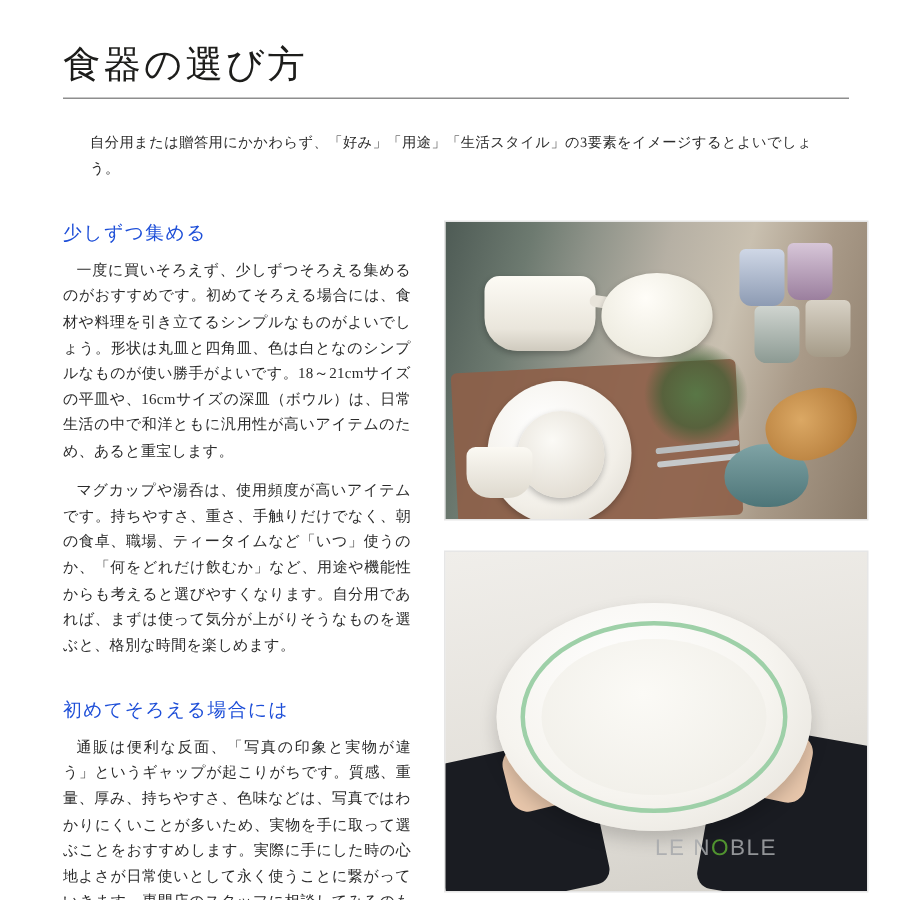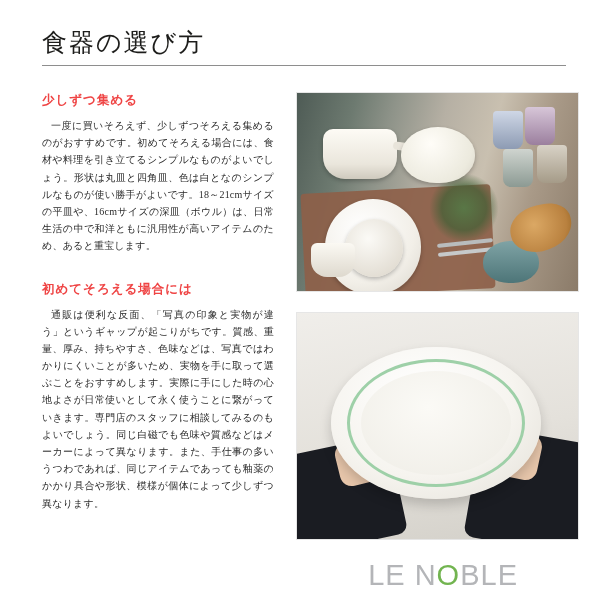--- a/index.html
+++ b/index.html
@@ -60,23 +60,23 @@
   }
   .col-right {
     flex: 1 1 auto;
     padding-left: 22px;
   }
   .section {
     margin-bottom: 26px;
   }
   .section-heading {
     font-size: 12.5px;
-    font-weight: bold;
+    font-weight: normal;
     letter-spacing: 1px;
-    color: #ef4444;
+    color: #1d4ed8;
     margin: 0 0 8px 0;
   }
   .body-text {
     font-size: 10px;
     line-height: 1.72;
     letter-spacing: 0.2px;
     color: #2b2b2b;
     margin: 0 0 9px 0;
     text-align: justify;
   }
@@ -235,47 +235,49 @@
     position: absolute;
     background: #e7c6ab;
     border-radius: 12px;
   }
   .ph-hand.h-left { left: 40px; top: 126px; width: 52px; height: 44px; transform: rotate(-14deg); }
   .ph-hand.h-right { right: 38px; top: 118px; width: 56px; height: 46px; transform: rotate(12deg); }
   
   .watermark {
     position: absolute;
     right: 14px;
-    bottom: 8px;
+    bottom: 26px;
     font-family: "Liberation Sans", sans-serif;
-    font-size: 29px;
+    font-size: 15px;
     letter-spacing: 1px;
     color: #a7a9ac;
     opacity: .85;
   }
   .watermark .accent { color: #5aa832; }
 </style>
 </head>
 <body>
 
 <div class="page">
 
   <div class="title-block">
     <h1 class="title">食器の選び方</h1>
     <hr class="title-rule">
   </div>
 
+  <p class="lead">自分用または贈答用にかかわらず、「好み」「用途」「生活スタイル」の3要素をイメージするとよいでしょう。</p>
 
   <div class="content">
 
     <div class="col-left">
 
       <div class="section">
         <h2 class="section-heading">少しずつ集める</h2>
         <p class="body-text indent">一度に買いそろえず、少しずつそろえる集めるのがおすすめです。初めてそろえる場合には、食材や料理を引き立てるシンプルなものがよいでしょう。形状は丸皿と四角皿、色は白となのシンプルなものが使い勝手がよいです。18～21cmサイズの平皿や、16cmサイズの深皿（ボウル）は、日常生活の中で和洋ともに汎用性が高いアイテムのため、あると重宝します。</p>
+        <p class="body-text indent">マグカップや湯呑は、使用頻度が高いアイテムです。持ちやすさ、重さ、手触りだけでなく、朝の食卓、職場、ティータイムなど「いつ」使うのか、「何をどれだけ飲むか」など、用途や機能性からも考えると選びやすくなります。自分用であれば、まずは使って気分が上がりそうなものを選ぶと、格別な時間を楽しめます。</p>
       </div>
 
       <div class="section">
         <h2 class="section-heading">初めてそろえる場合には</h2>
         <p class="body-text indent">通販は便利な反面、「写真の印象と実物が違う」というギャップが起こりがちです。質感、重量、厚み、持ちやすさ、色味などは、写真ではわかりにくいことが多いため、実物を手に取って選ぶことをおすすめします。実際に手にした時の心地よさが日常使いとして永く使うことに繋がっていきます。専門店のスタッフに相談してみるのもよいでしょう。同じ白磁でも色味や質感などはメーカーによって異なります。また、手仕事の多いうつわであれば、同じアイテムであっても釉薬のかかり具合や形状、模様が個体によって少しずつ異なります。</p>
       </div>
 
     </div>
 
     <div class="col-right">

